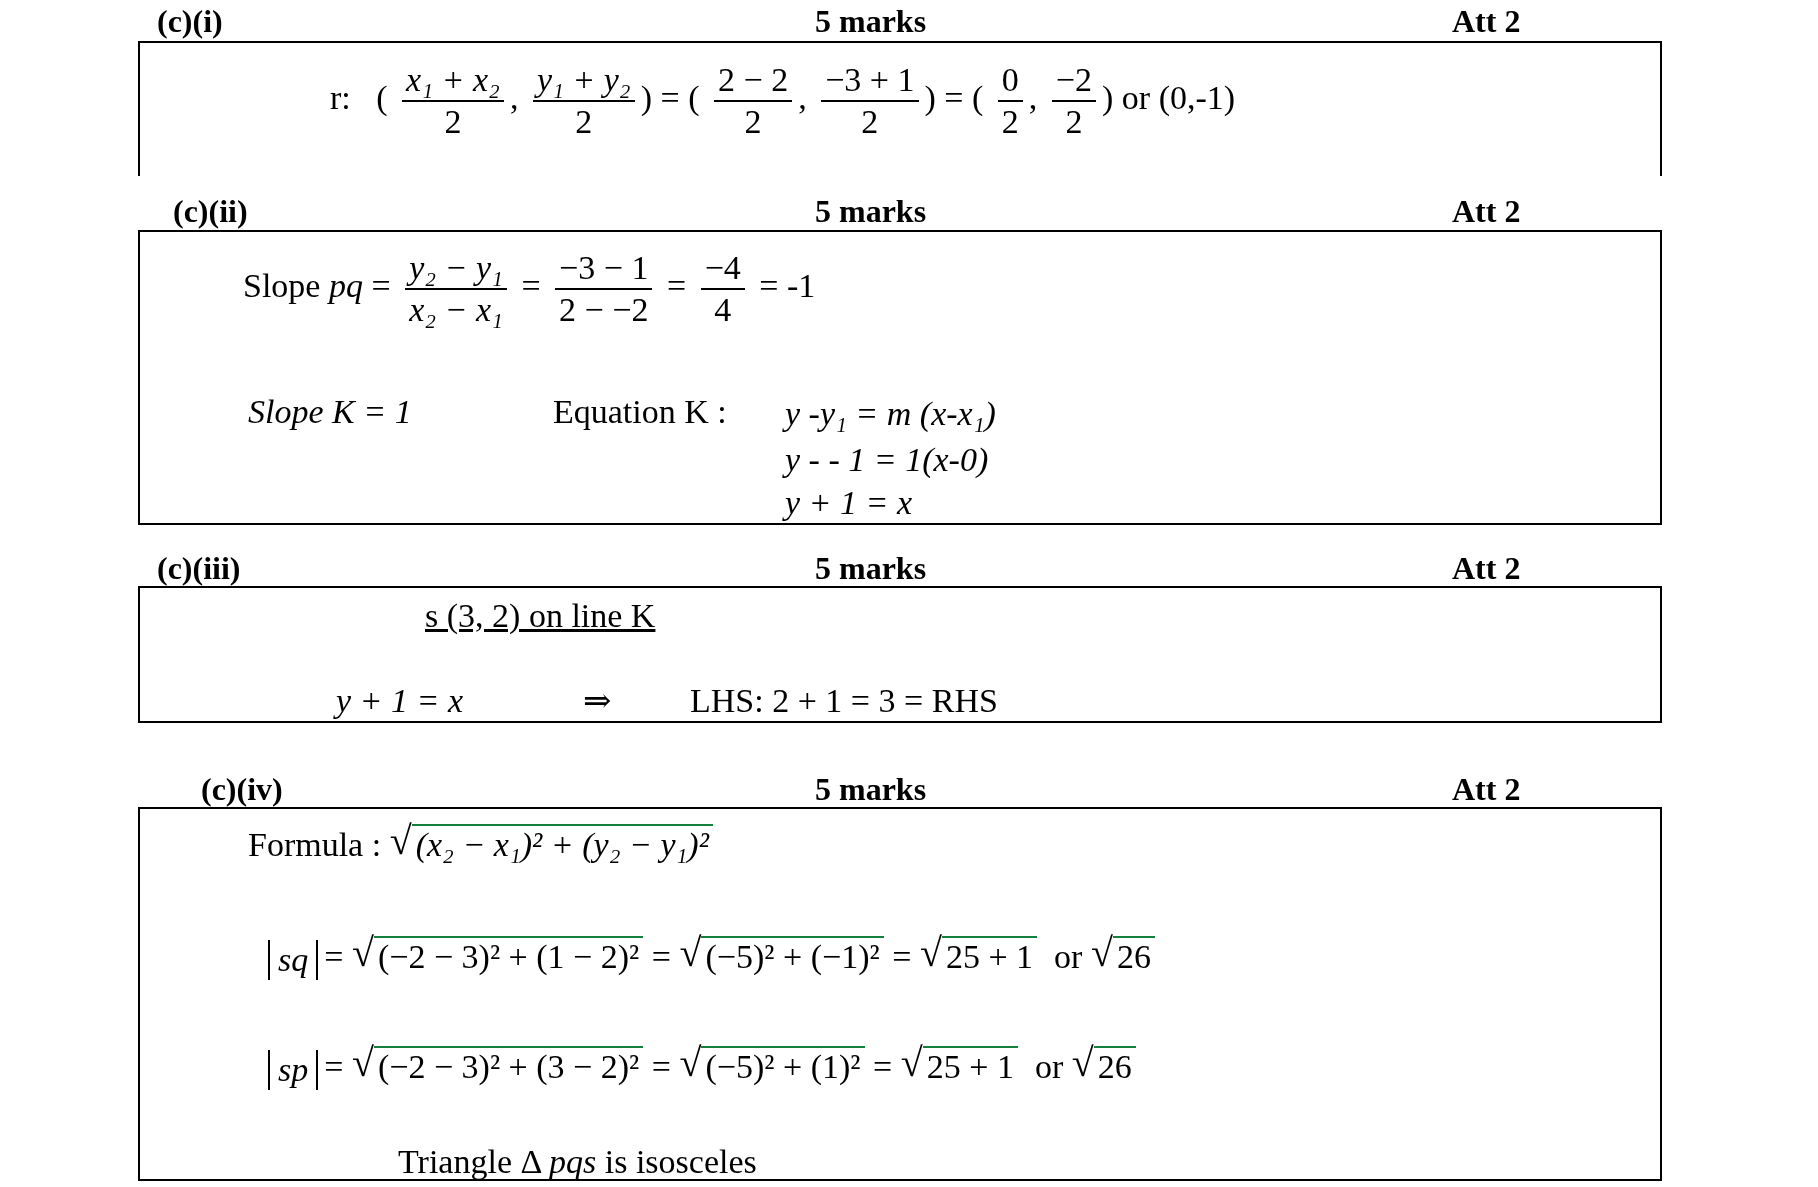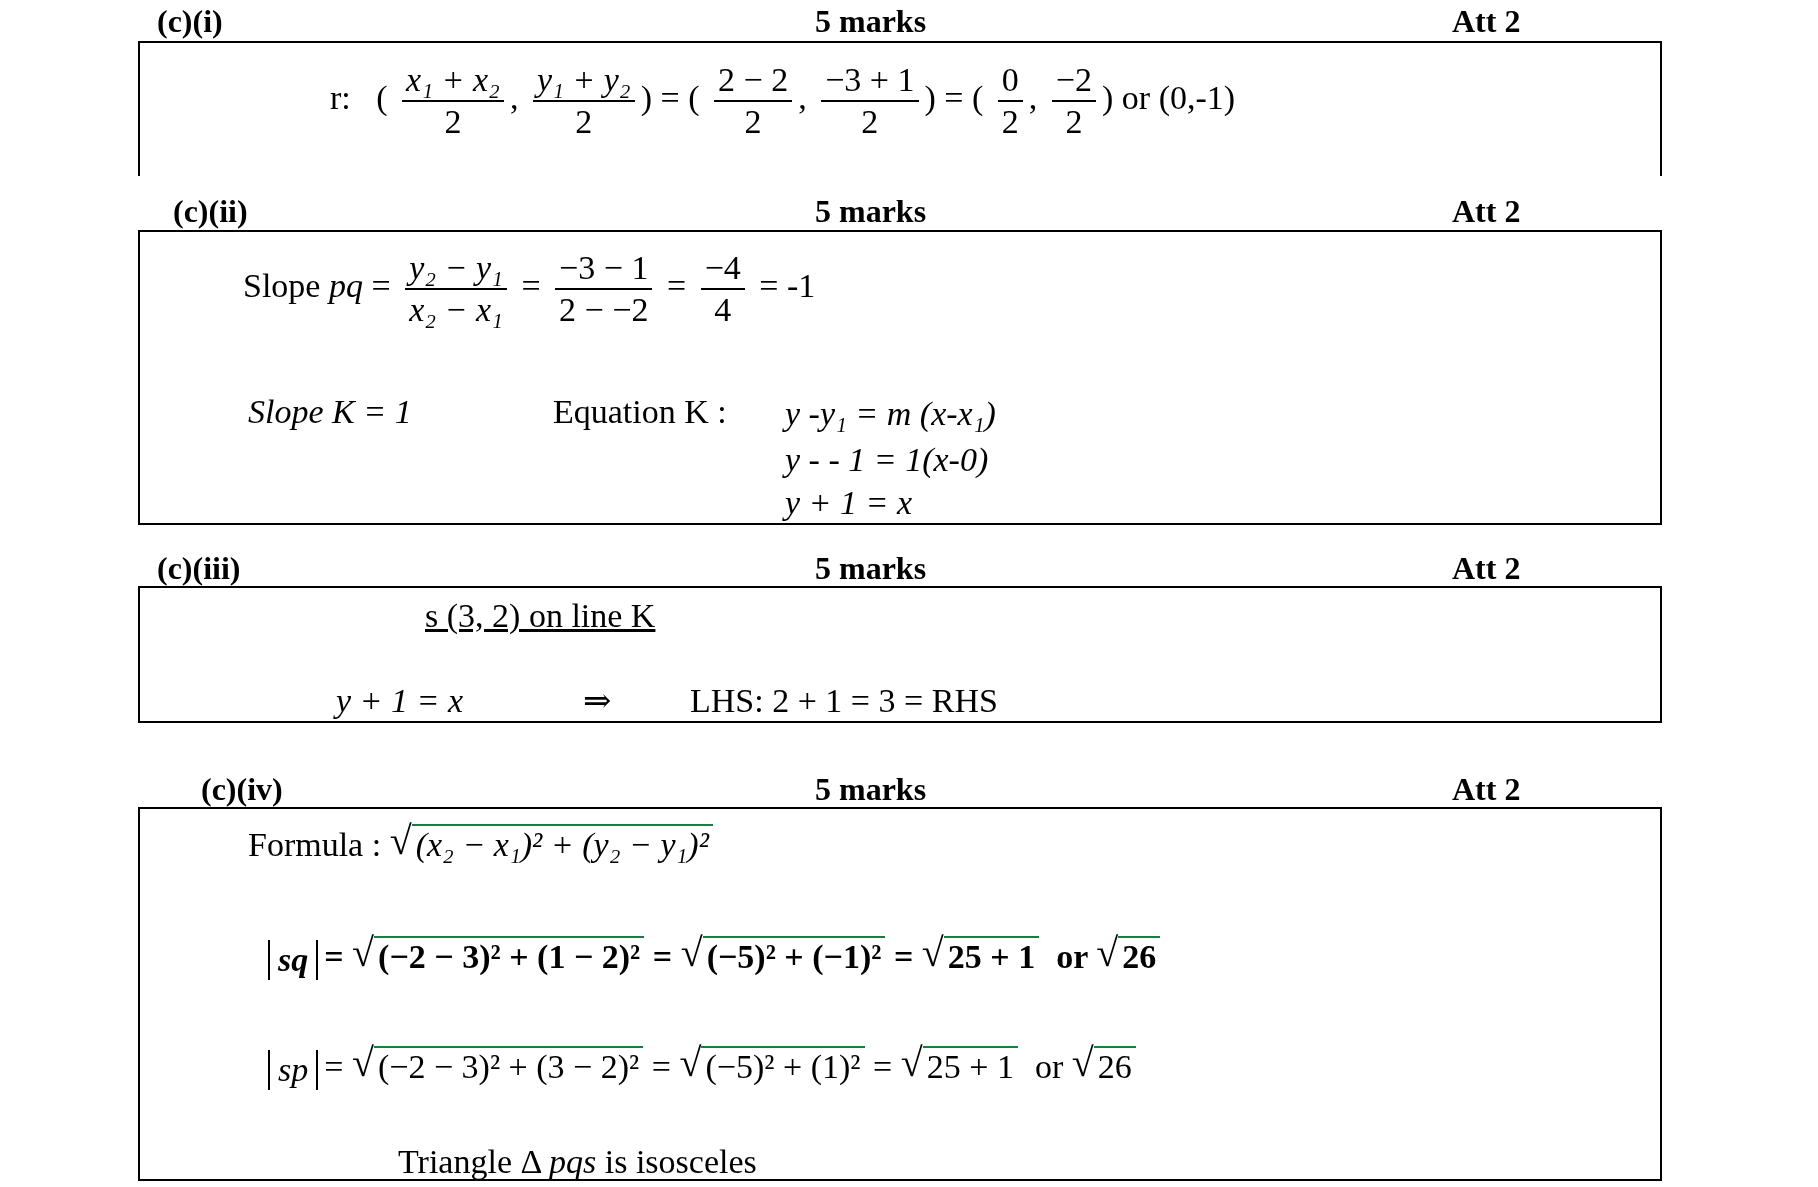--- a/index.html
+++ b/index.html
@@ -90,21 +90,21 @@
 <div class="t" style="left:690px;top:682px;">LHS: 2 + 1 = 3   =   RHS</div>
 
 <div class="hdr" style="left:157px;top:772px;margin-left:44px;">(c)(iv)</div>
 <div class="hdr" style="left:815px;top:772px;">5 marks</div>
 <div class="hdr" style="left:1452px;top:772px;">Att 2</div>
 <div class="box" style="top:807px;height:374px;"></div>
 <div class="t" style="left:248px;top:824px;">
   <span>Formula :</span>
   <span class="sqrt it"><span class="rad">(x₂ − x₁)² + (y₂ − y₁)²</span></span>
 </div>
-<div class="t" style="left:262px;top:936px;font-weight:bold;">
+<div class="t" style="left:262px;top:936px;">
   <span class="abs-bar it">sq</span>=
   <span class="sqrt"><span class="rad">(−2 − 3)² + (1 − 2)²</span></span> =
   <span class="sqrt"><span class="rad">(−5)² + (−1)²</span></span> =
   <span class="sqrt"><span class="rad">25 + 1</span></span>&nbsp;
   <span>or</span>
   <span class="sqrt"><span class="rad">26</span></span>
 </div>
 <div class="t" style="left:262px;top:1046px;">
   <span class="abs-bar it">sp</span>=
   <span class="sqrt"><span class="rad">(−2 − 3)² + (3 − 2)²</span></span> =

